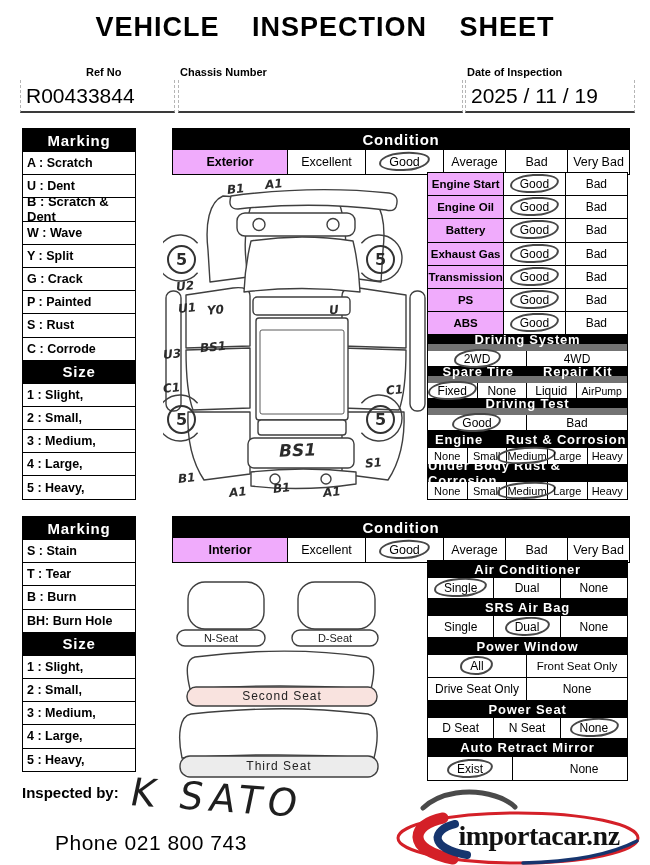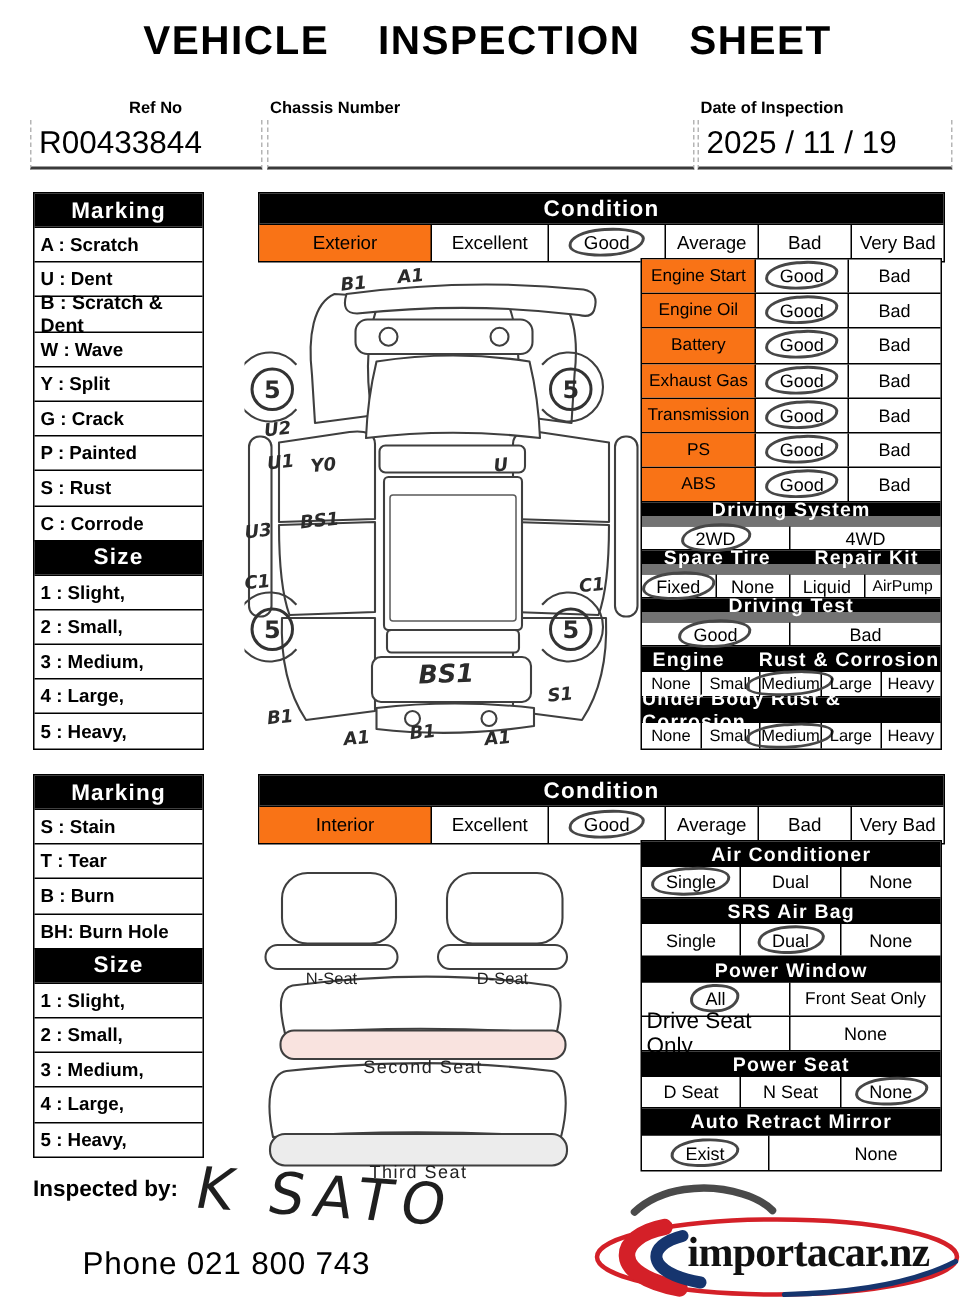--- a/index.html
+++ b/index.html
@@ -26,21 +26,21 @@
                     padding-left:4px;font-size:12.5px;font-weight:600;box-sizing:border-box;}
   .mark-table .mrow.small{font-size:13px;}
 
   
   .cond{border:1.5px solid #000;}
   .cond .hdr{height:20px;font-size:15px;}
   .cond .crow{display:flex;height:24px;border-top:1px solid #000;}
   .cond .ccell{border-right:1px solid #000;display:flex;align-items:center;justify-content:center;
                font-size:12.5px;box-sizing:border-box;}
   .cond .ccell:last-child{border-right:none;}
-  .green{background:#f97316;font-weight:normal;}
+  .green{background:#f0abfc;font-weight:bold;}
 
   
   .panel{border:1.5px solid #000;box-sizing:border-box;background:#fff;}
   .prow{display:flex;border-bottom:1px solid #000;box-sizing:border-box;}
   .prow:last-child{border-bottom:none;}
   .pcell{display:flex;align-items:center;justify-content:center;font-size:12px;
          border-right:1px solid #000;box-sizing:border-box;}
   .pcell:last-child{border-right:none;}
   .chk-label{font-size:11.5px;}
   .subhdr{height:16px;font-size:13px;border-bottom:7px solid #737373;box-sizing:border-box;}
@@ -58,21 +58,21 @@
   .diagram svg,.seats svg{position:absolute;left:0;top:0;}
   .line{fill:#fff;stroke:#3f3f3f;stroke-width:1.4;stroke-linejoin:round;}
   .arc{fill:none;stroke:#3f3f3f;stroke-width:1.4;}
   .lite{fill:none;stroke:#5a5a5a;stroke-width:1;}
   .ann{position:absolute;font-size:12px;font-style:italic;font-weight:600;color:#2b2b2b;
        transform:rotate(-6deg);font-family:"DejaVu Sans",sans-serif;white-space:nowrap;}
   .ann-big{font-size:17px;transform:rotate(-2deg);}
   .ann-circle{font-style:normal;width:25px;height:25px;border:2.2px solid #333;border-radius:50%;
        display:flex;align-items:center;justify-content:center;font-size:16px;transform:rotate(0deg);}
   .seats{width:265px;height:235px;}
-  .seat-label{position:absolute;text-align:center;font-size:11px;color:#222;margin-top:15px;}
+  .seat-label{position:absolute;text-align:center;font-size:11px;color:#222;}
   .seat-label.wide{font-size:12px;letter-spacing:1px;}
 
   
   .inspected{font-size:15px;font-weight:bold;}
   .signature{font-size:38px;color:#1f1f1f;letter-spacing:6px;
              transform:skewX(-8deg) rotate(4deg);font-family:"DejaVu Sans",sans-serif;}
   .phone{font-size:21px;letter-spacing:.5px;}
   .logo-text{position:absolute;font-family:"Liberation Serif","DejaVu Serif",serif;
              font-weight:bold;font-size:28px;color:#111;letter-spacing:-.5px;}
 </style>
@@ -405,21 +405,21 @@
     <div class="hdr subhdr2">Power Window</div>
     <div class="prow" style="height:23px;">
       <div class="pcell" style="width:100px;">
           <span class="opt circled">All</span>
         </div>
       <div class="pcell" style="width:101px;font-size:11.5px;">
           <span class="opt">Front Seat Only</span>
         </div>
     </div>
     <div class="prow" style="height:23px;">
-      <div class="pcell" style="width:100px;font-size:15px;">
+      <div class="pcell" style="width:100px;font-size:12px;">
           <span class="opt">Drive Seat Only</span>
         </div>
       <div class="pcell" style="width:101px;">
           <span class="opt">None</span>
         </div>
     </div>
     <div class="hdr subhdr2">Power Seat</div>
     <div class="prow" style="height:21px;">
       <div class="pcell" style="width:67px;">
           <span class="opt">D Seat</span>

